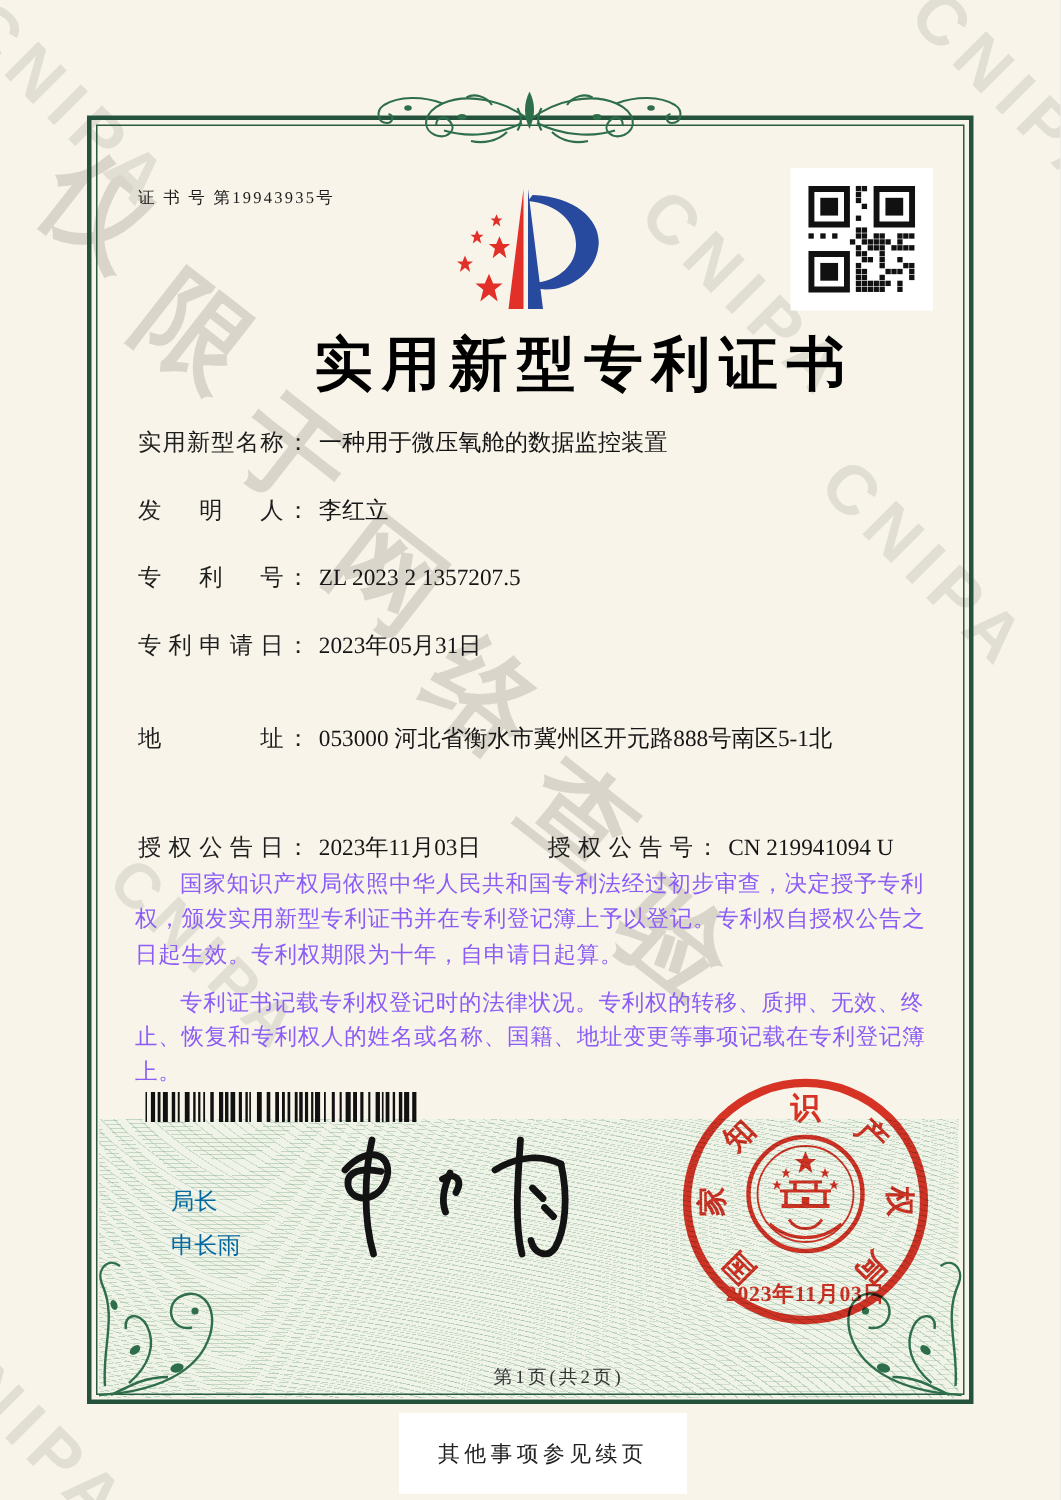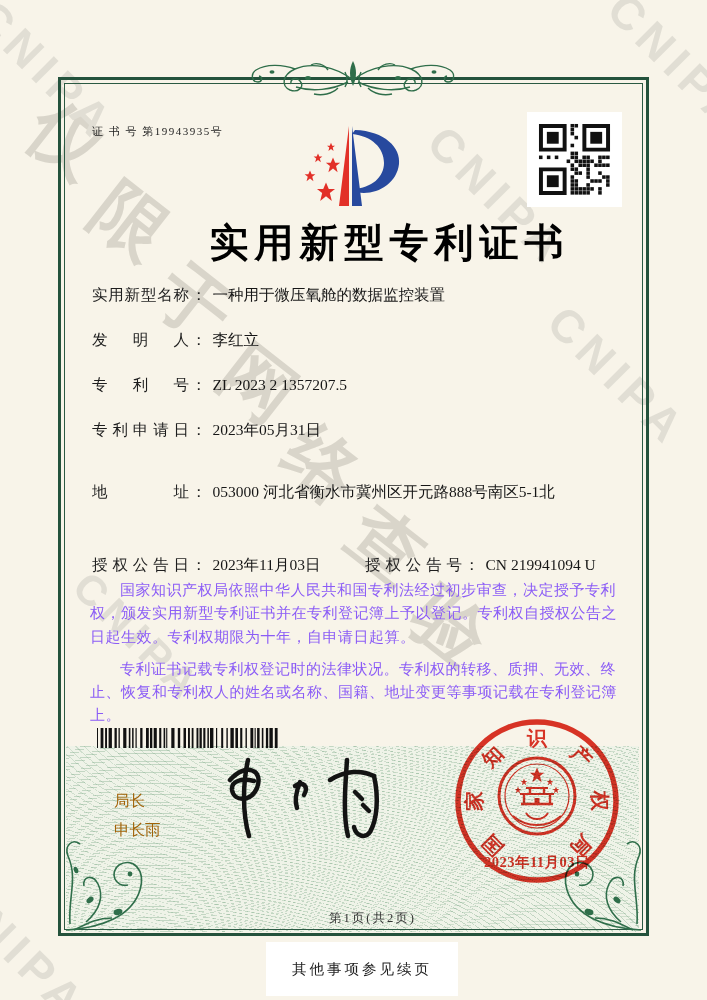--- a/index.html
+++ b/index.html
@@ -40,21 +40,21 @@
   .row{left:92px;width:540px;height:24px;font-size:15.5px;white-space:nowrap;}
   .flabel{
     display:inline-block;width:97px;text-align:justify;text-align-last:justify;
     vertical-align:top;color:#1e1e1e;
   }
   .fcolon{display:inline-block;margin:0 6px 0 2px;color:#1e1e1e;}
   .fvalue{color:#161616;}
   .pair2{position:absolute;left:273px;top:0;}
   .paras{left:90px;top:579px;width:532px;font-size:15px;line-height:1.55;color:#8b5cf6;}
   .paras p{margin:0 0 9px 0;text-indent:2em;letter-spacing:.5px;}
-  .signer{left:114px;font-family:Liberation Mono, monospace;font-size:15.5px;color:#a16207;}
+  .signer{left:114px;font-family:Liberation Mono, monospace;font-size:15.5px;color:#0369a1;}
   .pagenum{left:58px;top:910px;width:591px;text-align:center;font-size:12.5px;letter-spacing:2px;color:#333;padding-left:19px;}
   .footbox{
     left:266px;top:942px;width:192px;height:54px;background:#fff;
     display:flex;align-items:center;justify-content:center;
   }
   .footbox span{font-size:14.5px;letter-spacing:3px;color:#222;}
   .sealsvg{mix-blend-mode:multiply;opacity:.95;}
 </style>
 </head>
 <body>

